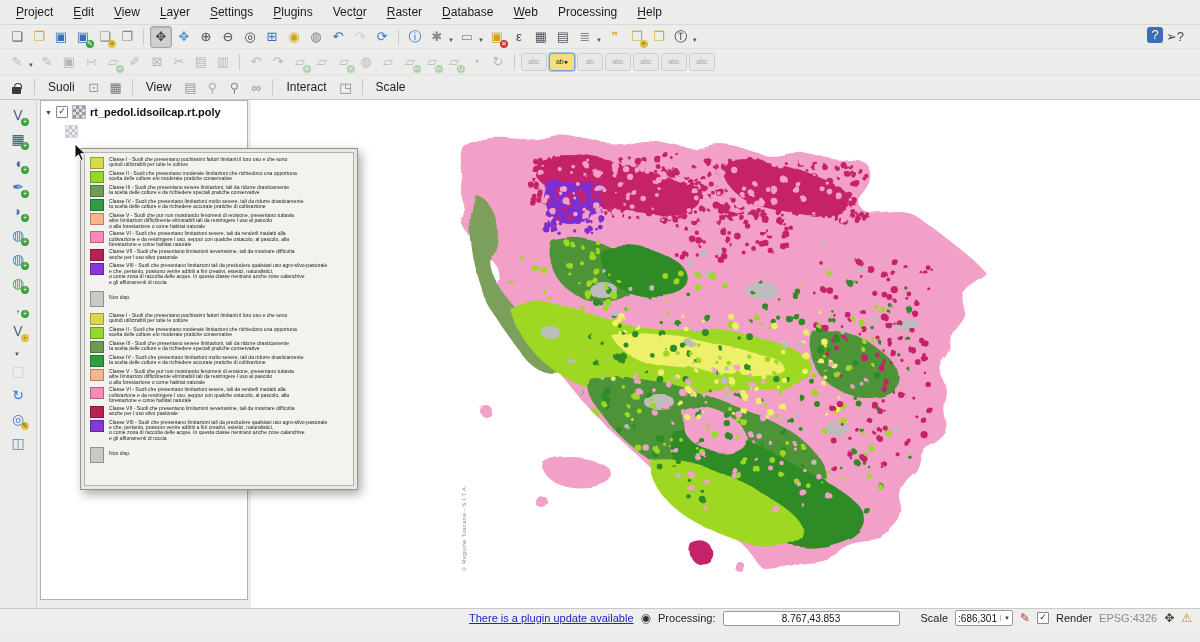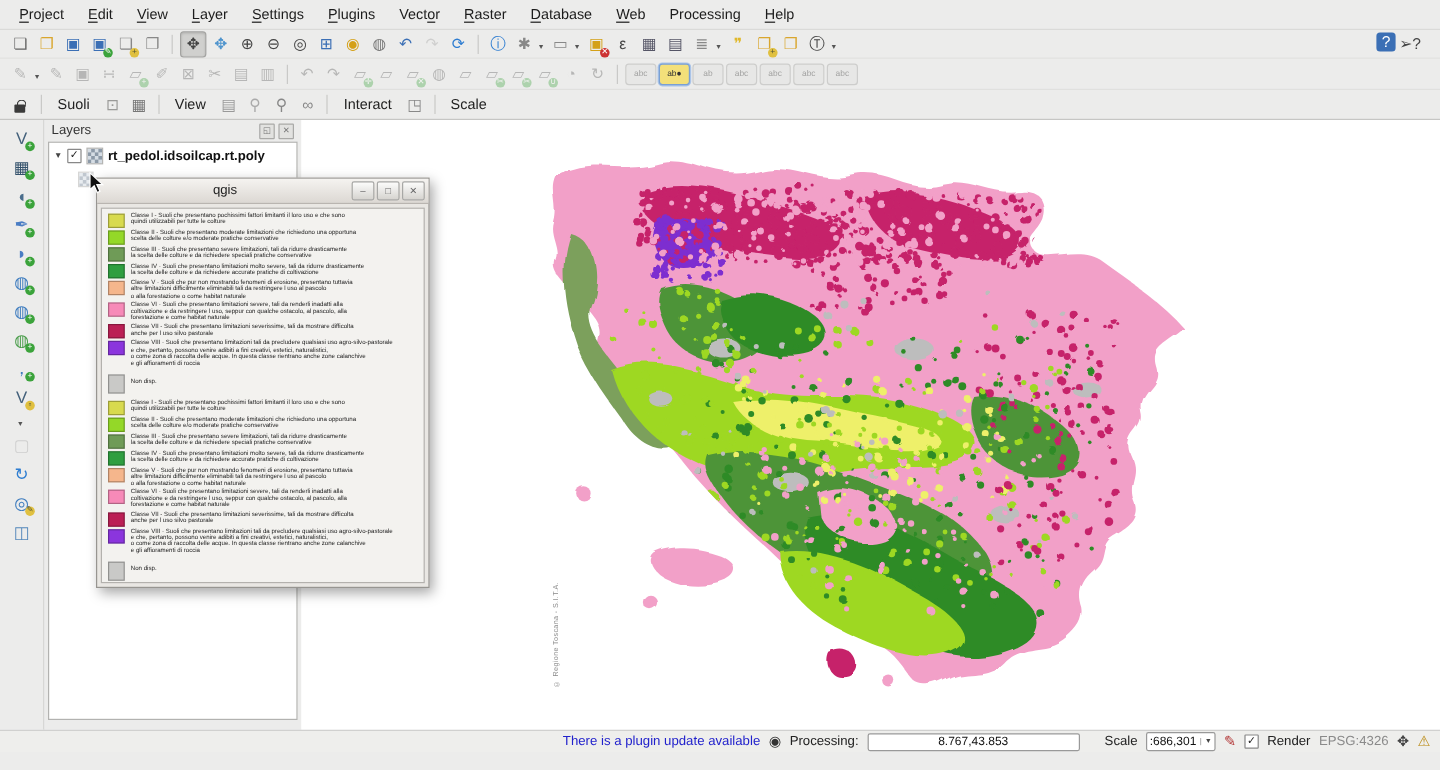--- a/index.html
+++ b/index.html
@@ -69,21 +69,21 @@
   .dlg-body{flex:1;margin:3px;border:1px solid #b3b1ad;background:#f3f2ef;padding:4px 3px;overflow:hidden;}
   .leg-row{display:flex;gap:5px;margin:0 0 2px 2px;align-items:flex-start;}
   .leg-swatch{width:12px;height:10px;flex:none;border:1px solid rgba(0,0,0,.28);}
   .leg-text{font-size:5.1px;line-height:5.4px;color:#222;white-space:pre-line;}
   .leg-row.nd{margin-top:6px;margin-bottom:6px;}
   .leg-row.nd .leg-swatch{height:14px;}
   .leg-row.nd .leg-text{padding-top:4px;}
   
   .statusbar{height:18px;background:#eeeeec;border-top:1px solid #c9c9c7;display:flex;align-items:center;
         font-size:11px;color:#222;padding:0 8px;gap:7px;}
-  .sb-link{color:#2222cc;margin-left:auto;}
+  .sb-link{color:#2222cc;text-decoration:underline;margin-left:auto;}
   .sb-icon{font-size:12px;line-height:1;}
   .sb-input{width:175px;height:13px;border:1px solid #999;border-radius:2px;background:#fff;
         font-size:10px;text-align:center;color:#111;padding:0;}
   .sb-select{height:14px;border:1px solid #999;border-radius:2px;background:#fff;display:flex;
         align-items:center;font-size:10px;color:#111;padding:0 2px;gap:3px;}
   .sb-select .dd{border-left:1px solid #bbb;padding-left:3px;font-size:6px;color:#444;}
   .sb-crs{color:#8a8a8a;text-align:right;}
   .cursor{position:absolute;left:74px;top:143px;z-index:100;pointer-events:none;}
 </style>
 </head>
@@ -383,25 +383,20 @@
         <span class="tbi">
           <span class="g" style="color: rgb(63, 125, 191);">◎</span>
           <span class="badge y">✎</span>
         </span>
         <span class="tbi">
           <span class="g" style="color: rgb(85, 136, 187);">◫</span>
         </span>
       </div>
 
     <div class="layers-panel">
-      <div class="lp-header">
-        <span class="lp-title">Layers</span>
-        <span class="lp-btn">◱</span>
-        <span class="lp-btn">✕</span>
-      </div>
       <div class="lp-body">
         <div class="layer-row">
           <span class="expander">▼</span>
           <span class="cbx">✓</span>
           <span class="raster-ico"></span>
           <span class="layer-name">rt_pedol.idsoilcap.rt.poly</span>
         </div>
         <span class="raster-ico small"></span>
       </div>
     </div>
@@ -1825,28 +1820,20 @@
     </span>
     <span class="sb-icon" style="color:#b03030">✎</span>
     <span class="cbx" id="render-cbx">✓</span>
     <span>Render</span>
     <span class="sb-crs">EPSG:4326</span>
     <span class="sb-icon" style="color:#444">✥</span>
     <span class="sb-icon" style="color:#b8860b">⚠</span>
   </div>
 
   <div class="dialog">
-    <div class="dlg-title">
-      <span class="dlg-title-text">qgis</span>
-      <span class="dlg-btns">
-        <span class="dlg-btn">–</span>
-        <span class="dlg-btn">□</span>
-        <span class="dlg-btn">✕</span>
-      </span>
-    </div>
     <div class="dlg-body" id="legend-body">
         <div class="leg-row">
           <span class="leg-swatch" style="background: rgb(216, 218, 78);"></span>
           <span class="leg-text">Classe I - Suoli che presentano pochissimi fattori limitanti il loro uso e che sono
 quindi utilizzabili per tutte le colture</span>
         </div>
         <div class="leg-row">
           <span class="leg-swatch" style="background: rgb(148, 216, 40);"></span>
           <span class="leg-text">Classe II - Suoli che presentano moderate limitazioni che richiedono una opportuna
 scelta delle colture e/o moderate pratiche conservative</span>

